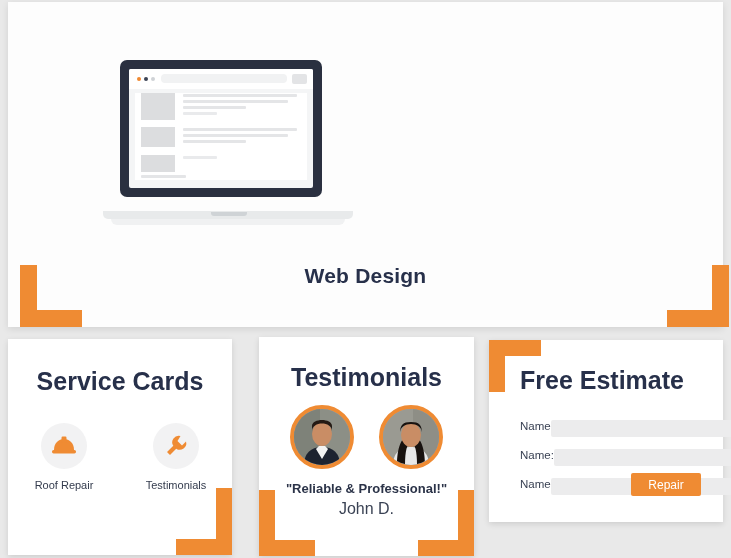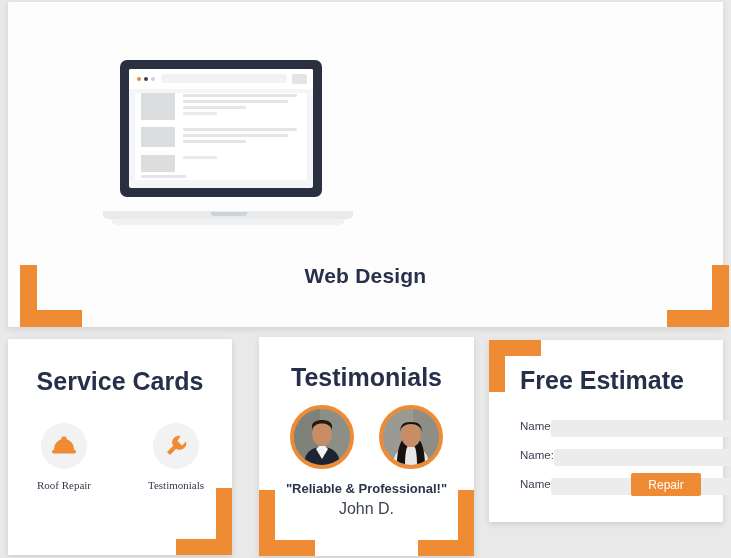--- a/index.html
+++ b/index.html
@@ -79,21 +79,21 @@
   .p-estimate{left:489px;top:340px;width:234px;height:182px;}
 
   .panel-title{
     text-align:center;font-size:25px;font-weight:bold;color:#27304a;
     position:absolute;left:0;right:0;
   }
   .p-services .panel-title{top:28px;}
   .p-testimonials .panel-title{top:26px;}
 
   
-  .svc-row{position:absolute;left:0;right:0;top:84px;display:flex;justify-content:space-around;font-family:Liberation Serif, serif;}
+  .svc-row{position:absolute;left:0;right:0;top:84px;display:flex;justify-content:space-around;}
   .svc{width:66px;text-align:center;}
   .svc-circle{width:46px;height:46px;border-radius:50%;background:#f2f2f3;
      margin:0 auto 10px auto;display:flex;align-items:center;justify-content:center;}
   .svc-label{font-size:11px;color:#333b4d;}
 
   
   .avatars{position:absolute;left:0;right:0;top:68px;display:flex;justify-content:space-around;padding:0 18px;box-sizing:border-box;}
   .avatar{width:56px;height:56px;border-radius:50%;border:4px solid #ef8b33;overflow:hidden;position:relative;background:#9aa0a6;}
   .quote{position:absolute;left:0;right:0;top:144px;text-align:center;
      font-size:13px;font-weight:bold;color:#2b3348;}

